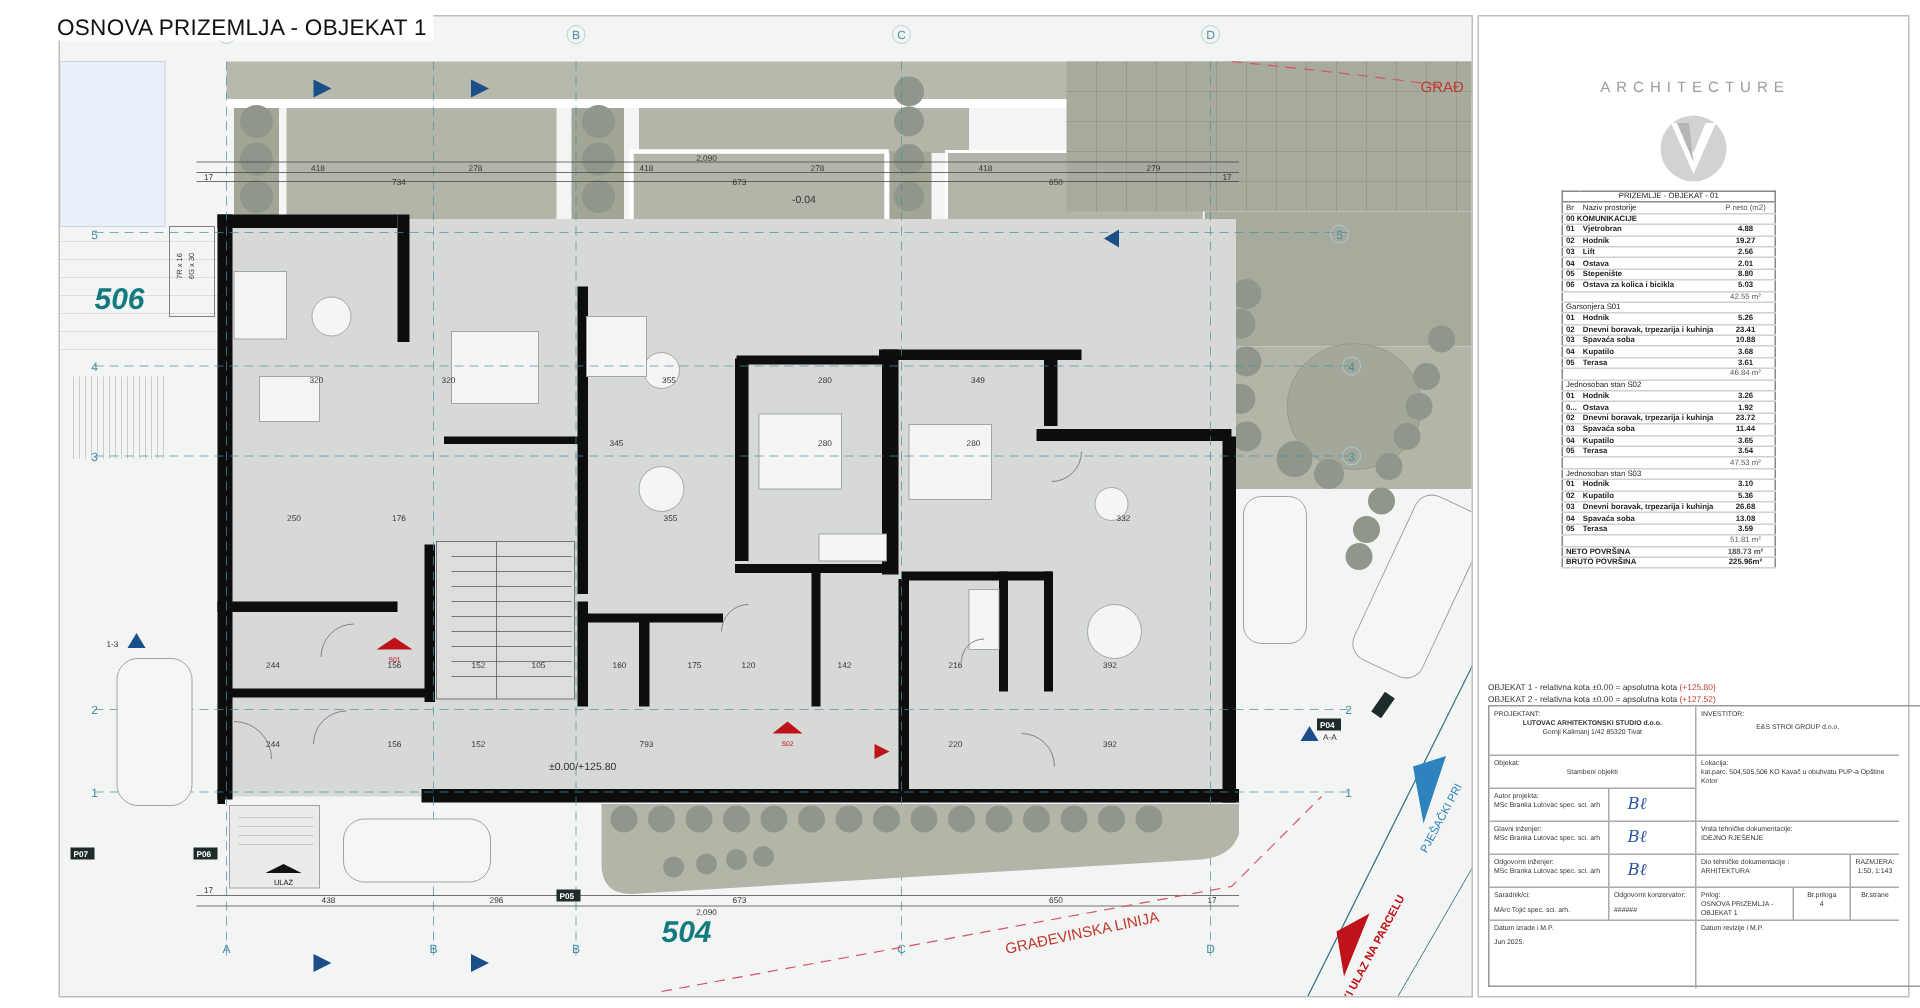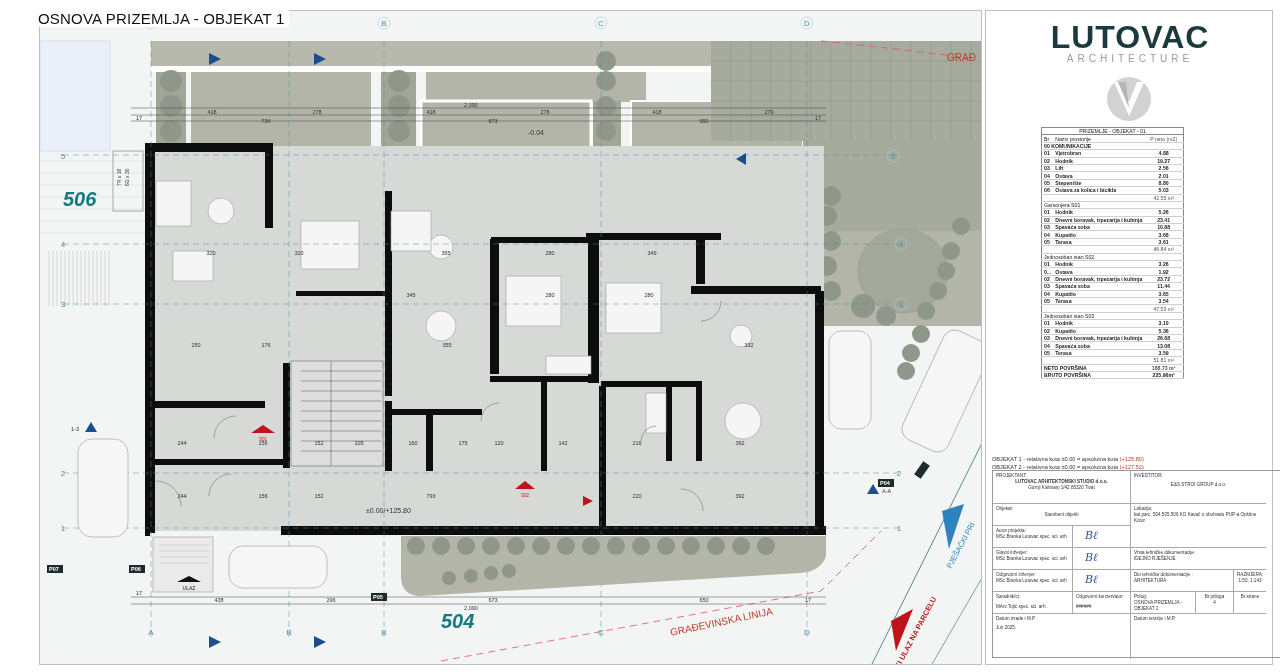--- a/index.html
+++ b/index.html
@@ -404,21 +404,20 @@
       <text x="62" y="205" font-size="20" font-weight="bold" font-style="italic" fill="#137a7f">506</text>
       <text x="440" y="627" font-size="20" font-weight="bold" font-style="italic" fill="#137a7f">504</text>
 
       <text x="120" y="185" font-size="5" fill="#333" transform="rotate(-90 120 185)">7R x 16</text>
       <text x="128" y="185" font-size="5" fill="#333" transform="rotate(-90 128 185)">6G x 30</text>
     </svg>
   </div>
   <div class="plan-title">OSNOVA PRIZEMLJA - OBJEKAT 1</div>
 
   <div class="side-frame">
-    <div class="logo logo-main">LUTOVAC</div>
     <div class="logo logo-sub">ARCHITECTURE</div>
     <svg class="logo-mark" viewBox="0 0 50 50">
       <circle cx="25" cy="25" r="22" fill="#d2d2d2"></circle>
       <polygon points="10,8 25,42 40,8 33,8 25,28 17,8" fill="#fff"></polygon>
       <polygon points="14,8 25,34 22,8" fill="#b5b5b5"></polygon>
     </svg>
 
     <table class="area-table">
       <tbody id="area-tbody">
           <tr>

